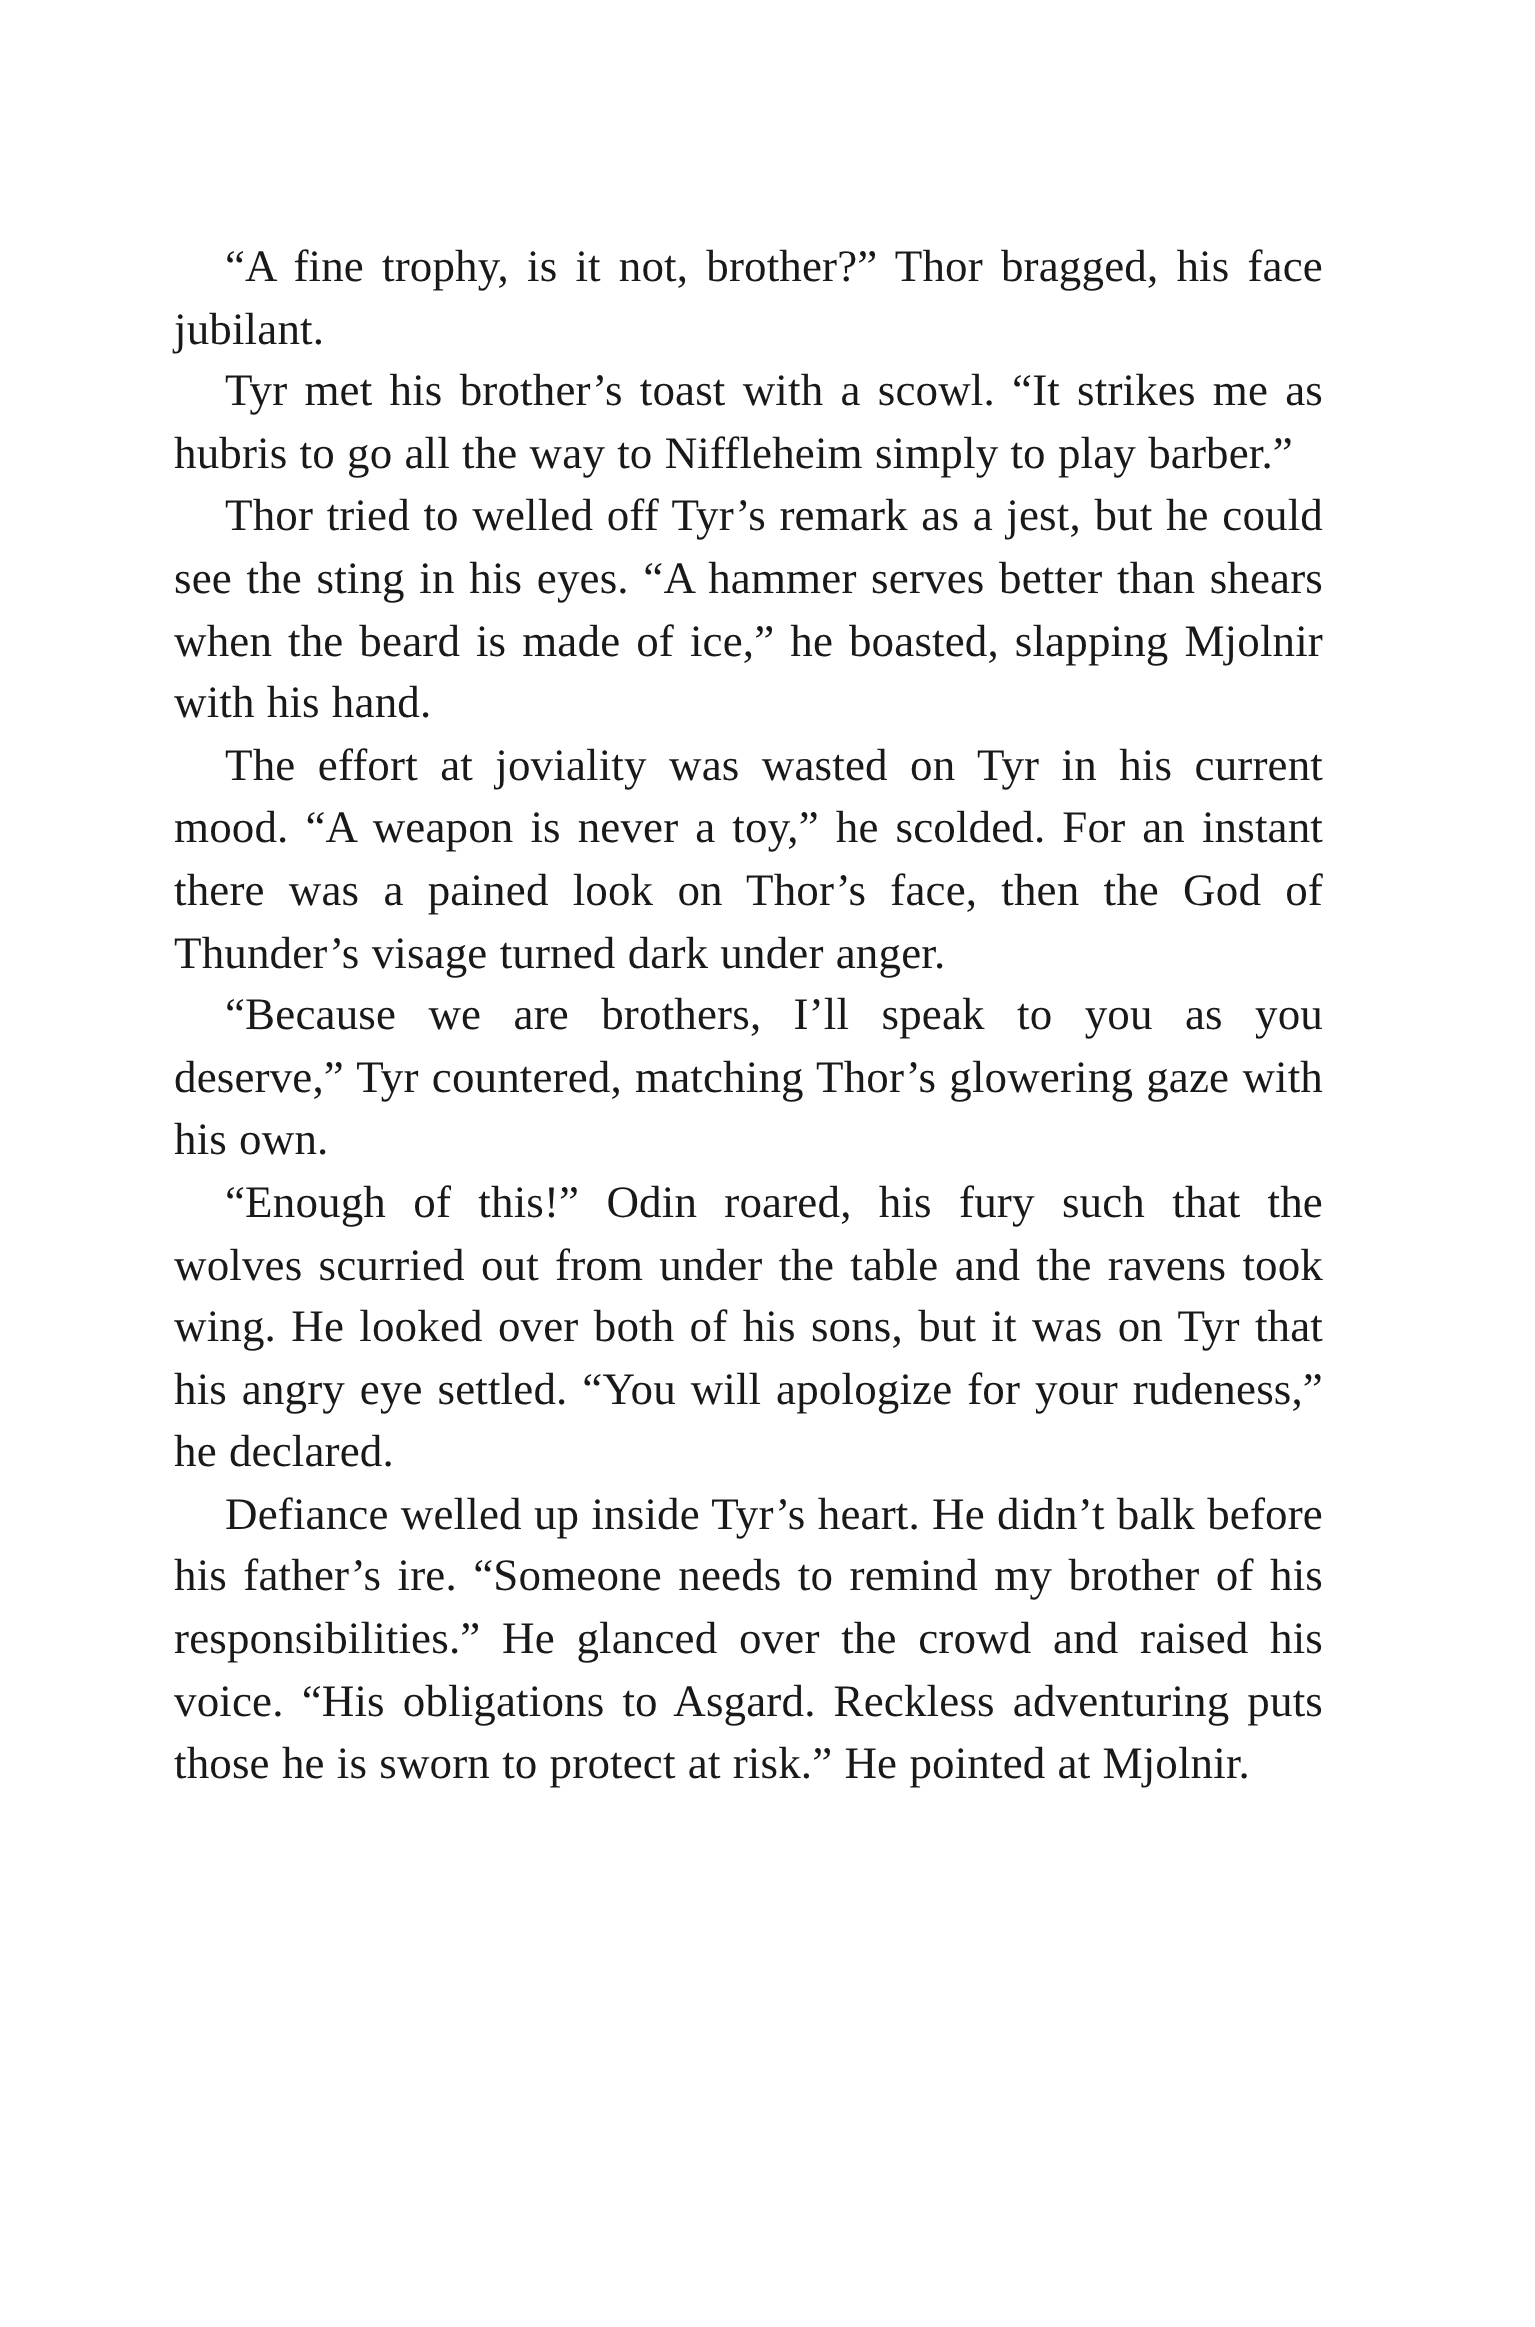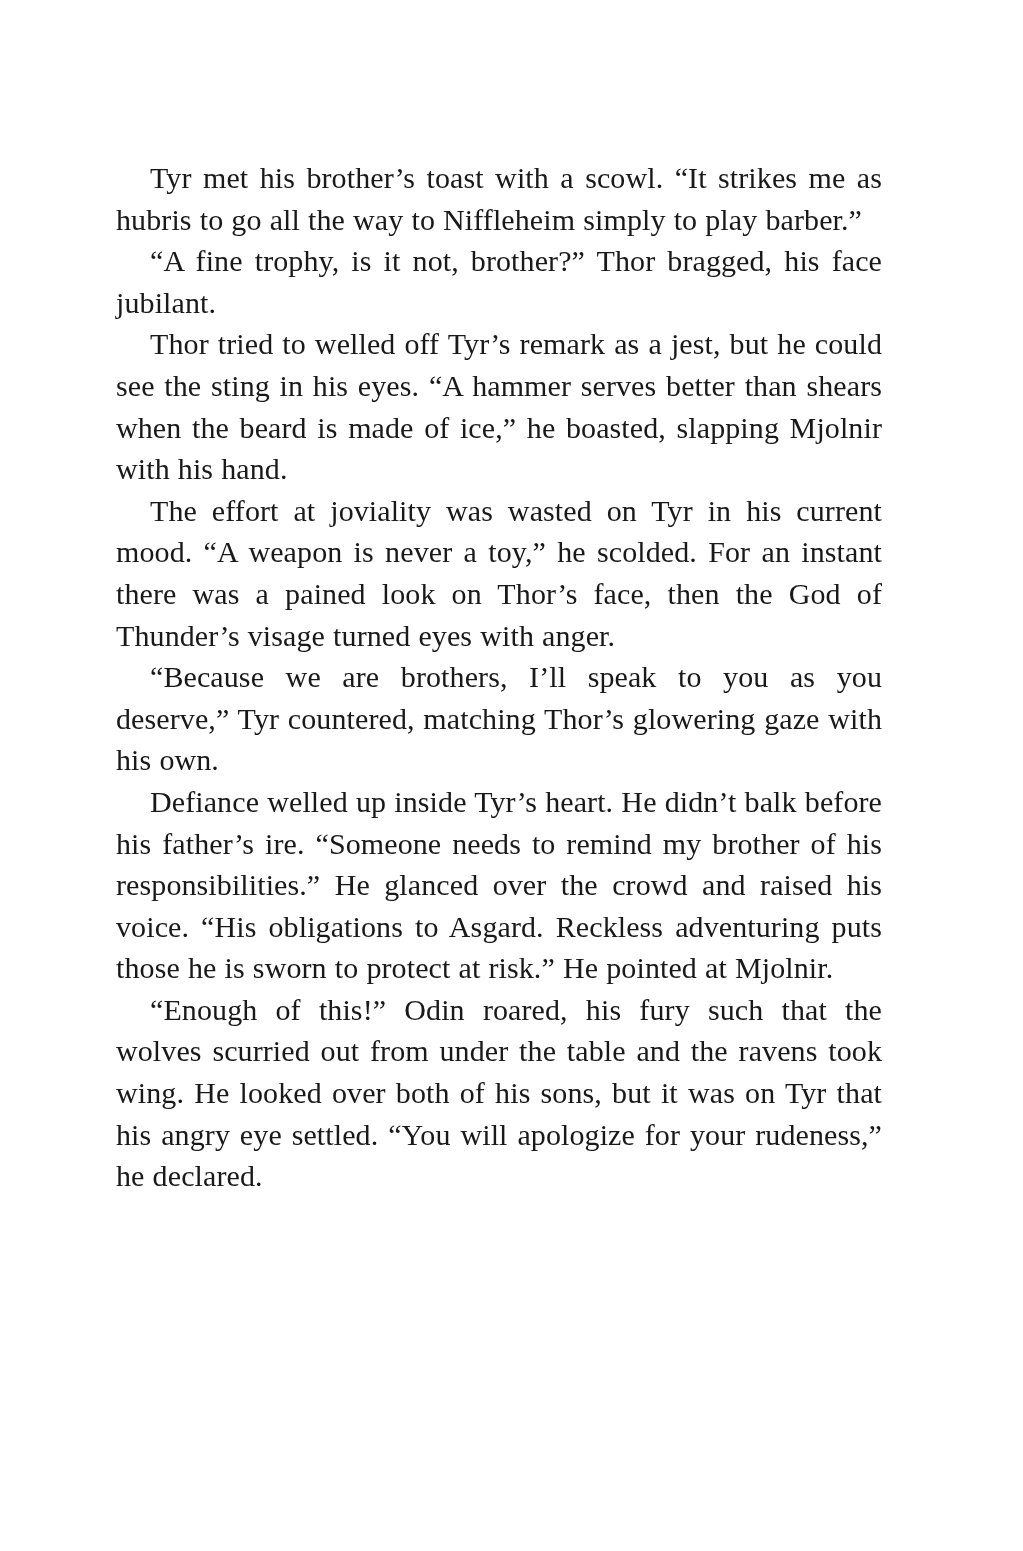--- a/index.html
+++ b/index.html
@@ -27,21 +27,21 @@
     text-indent: 34px;
     letter-spacing: 0.1px;
     word-spacing: 0.5px;
   }
 </style>
 </head>
 <body>
 
 <div class="page">
   <div class="book-text">
+    <p>“A fine trophy, is it not, brother?” Thor bragged, his face jubilant.</p>
     <p>Tyr met his brother’s toast with a scowl. “It strikes me as hubris to go all the way to Niffleheim simply to play barber.”</p>
-    <p>“A fine trophy, is it not, brother?” Thor bragged, his face jubilant.</p>
     <p>Thor tried to welled off Tyr’s remark as a jest, but he could see the sting in his eyes. “A hammer serves better than shears when the beard is made of ice,” he boasted, slapping Mjolnir with his hand.</p>
-    <p>The effort at joviality was wasted on Tyr in his current mood. “A weapon is never a toy,” he scolded. For an instant there was a pained look on Thor’s face, then the God of Thunder’s visage turned eyes with anger.</p>
+    <p>The effort at joviality was wasted on Tyr in his current mood. “A weapon is never a toy,” he scolded. For an instant there was a pained look on Thor’s face, then the God of Thunder’s visage turned dark under anger.</p>
     <p>“Because we are brothers, I’ll speak to you as you deserve,” Tyr countered, matching Thor’s glowering gaze with his own.</p>
+    <p>“Enough of this!” Odin roared, his fury such that the wolves scurried out from under the table and the ravens took wing. He looked over both of his sons, but it was on Tyr that his angry eye settled. “You will apologize for your rudeness,” he declared.</p>
     <p>Defiance welled up inside Tyr’s heart. He didn’t balk before his father’s ire. “Someone needs to remind my brother of his responsibilities.” He glanced over the crowd and raised his voice. “His obligations to Asgard. Reckless adventuring puts those he is sworn to protect at risk.” He pointed at Mjolnir.</p>
-    <p>“Enough of this!” Odin roared, his fury such that the wolves scurried out from under the table and the ravens took wing. He looked over both of his sons, but it was on Tyr that his angry eye settled. “You will apologize for your rudeness,” he declared.</p>
   </div>
 </div>
 
 </body></html>

